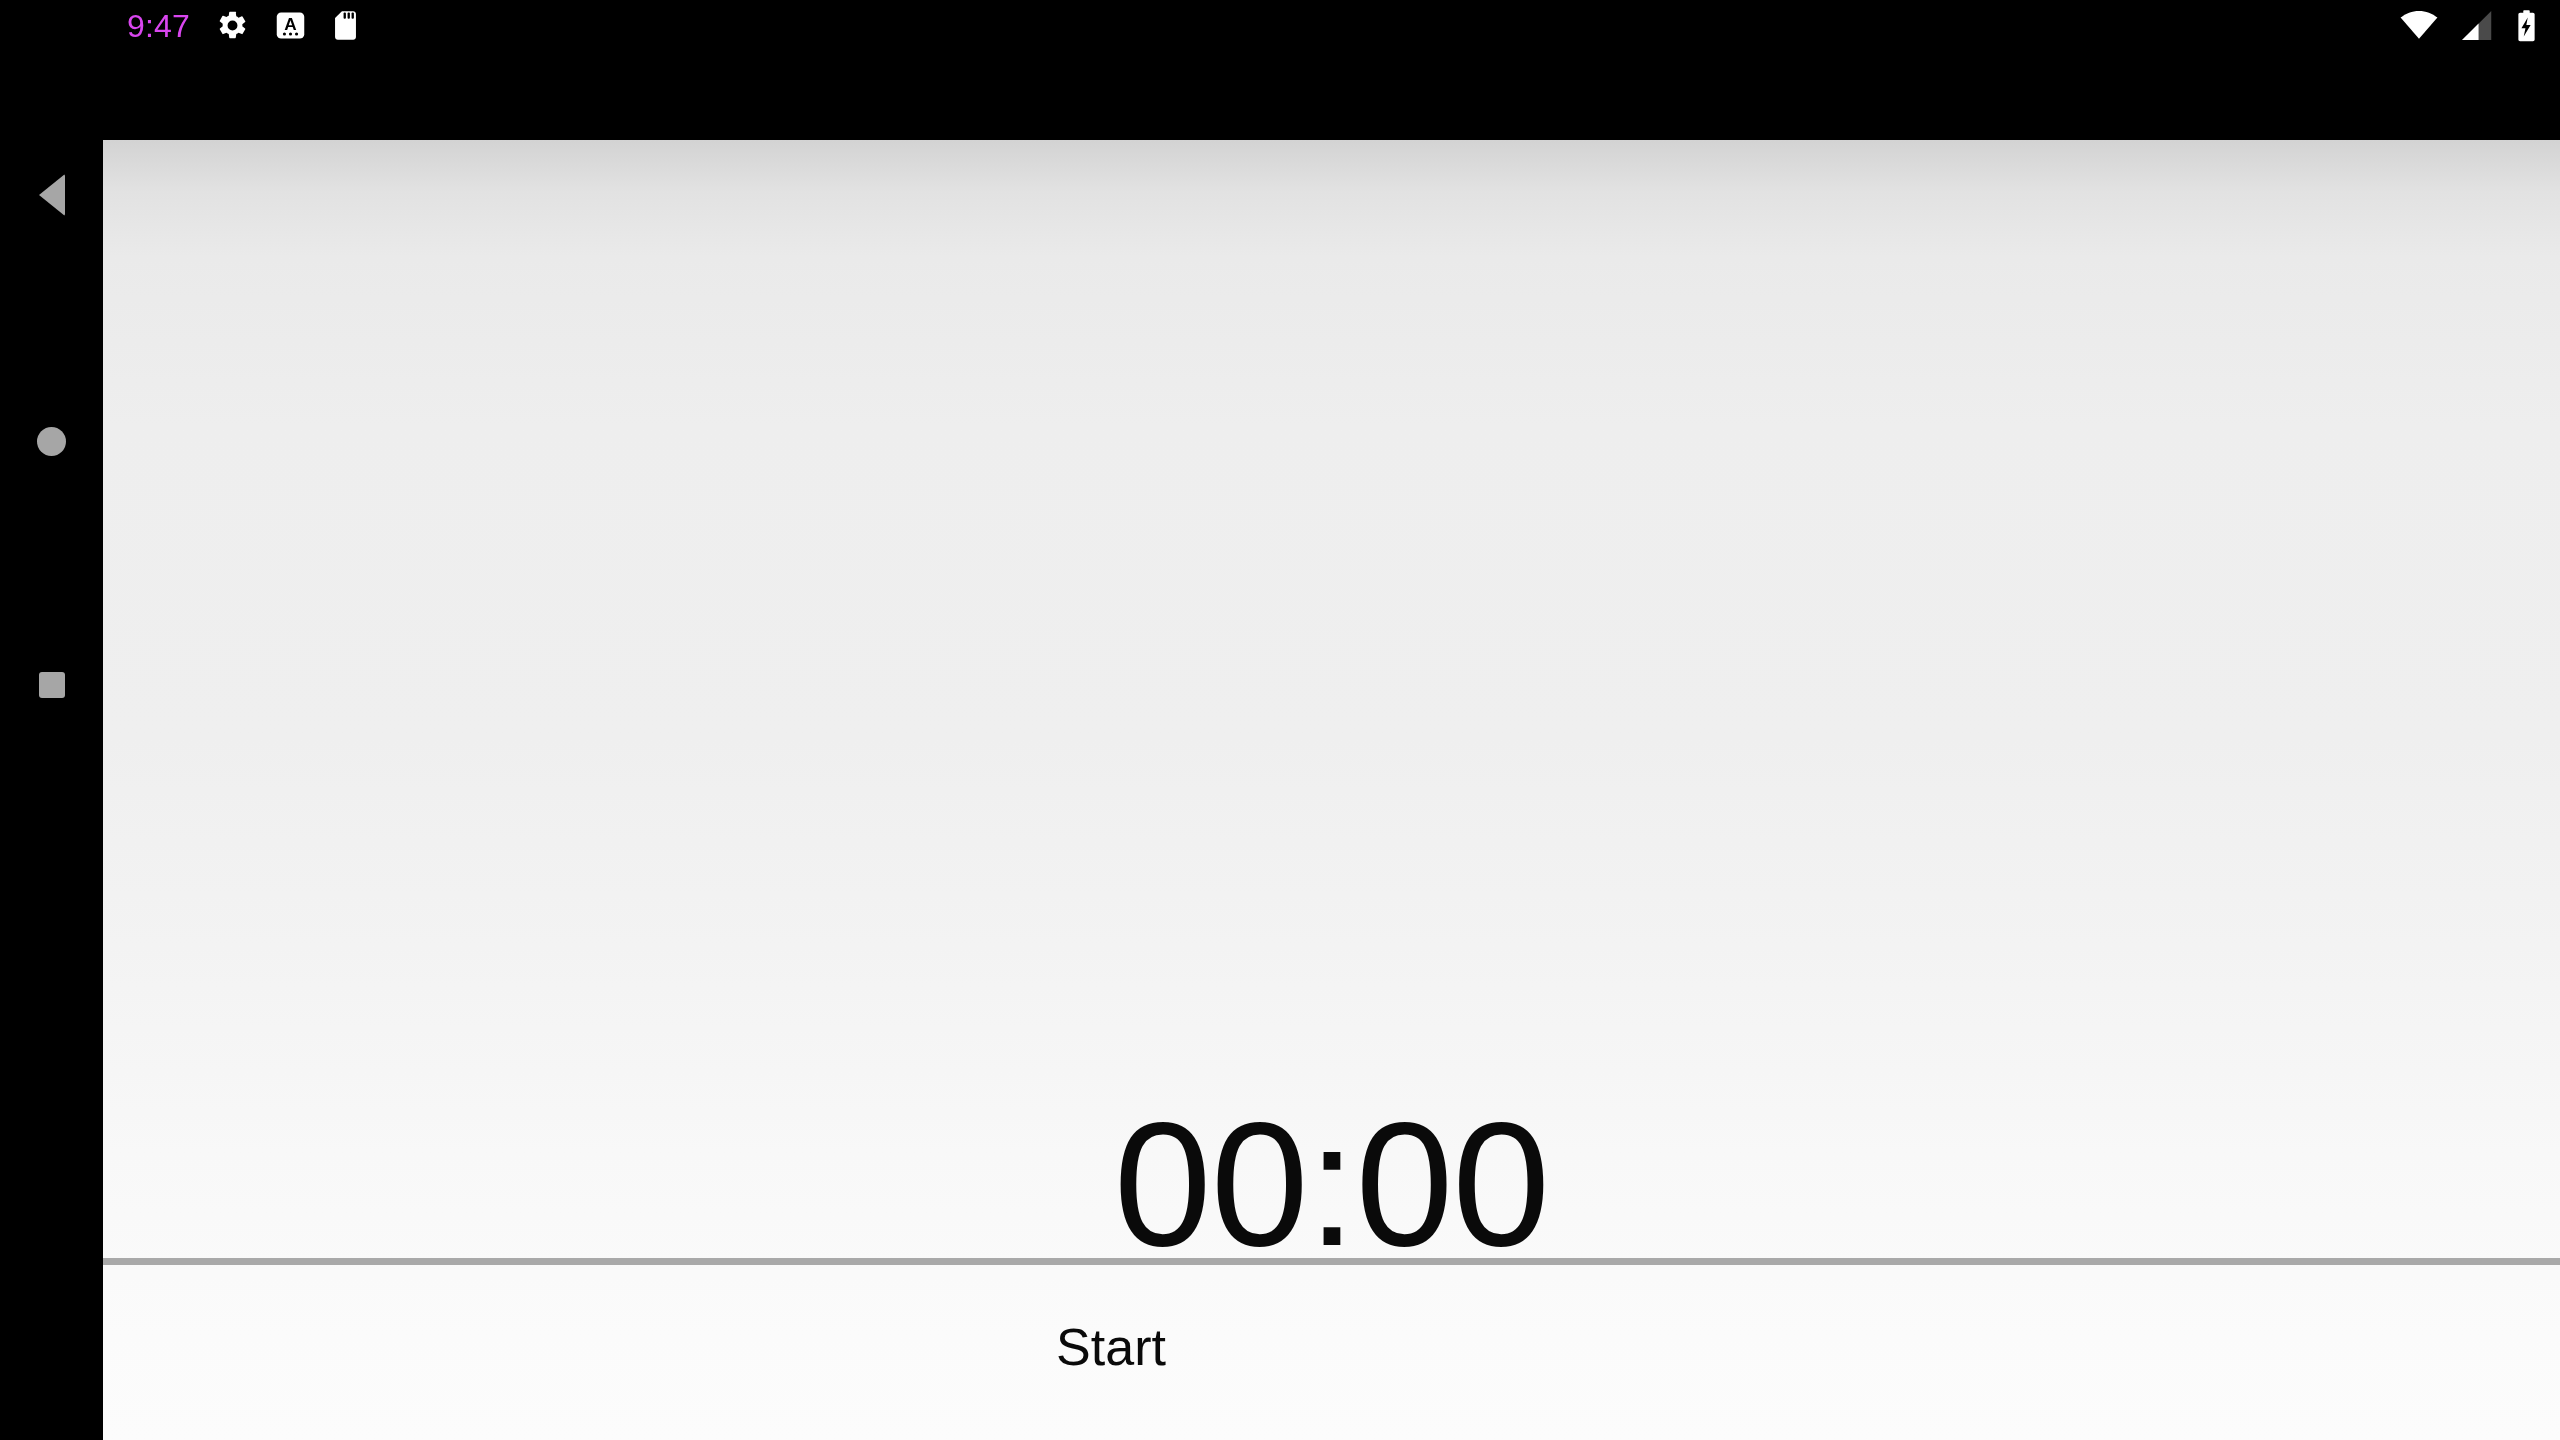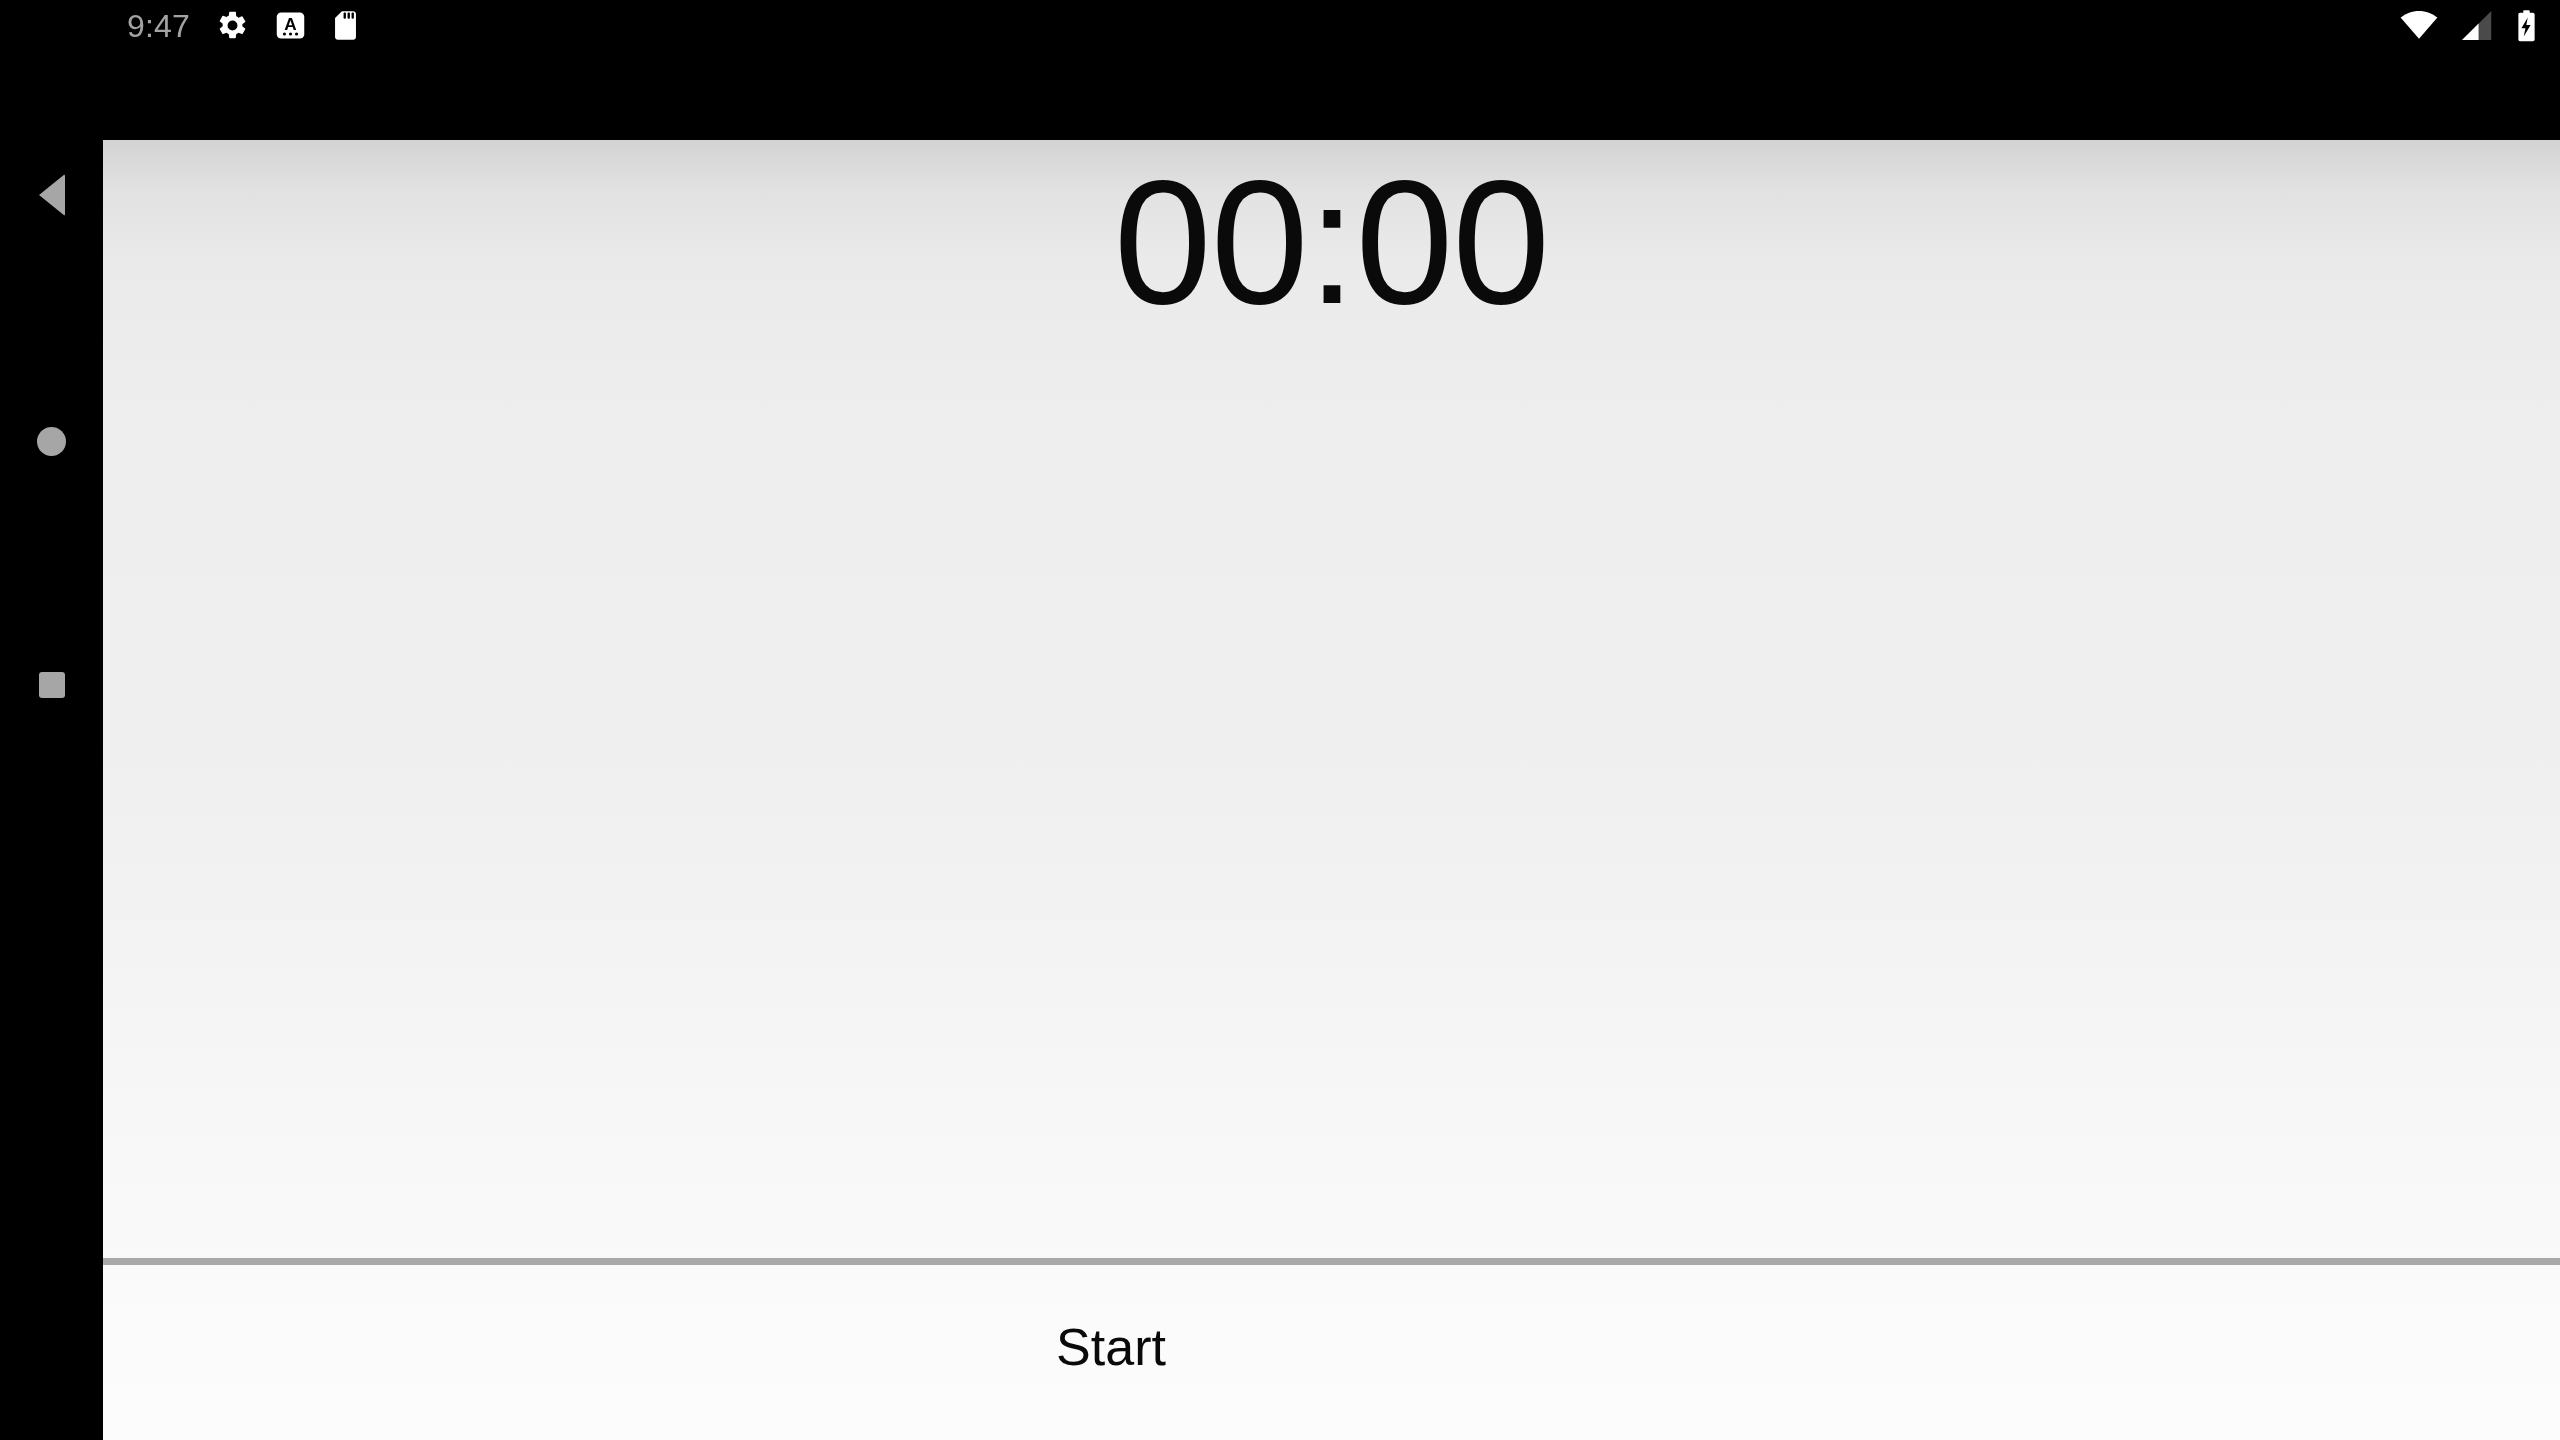--- a/index.html
+++ b/index.html
@@ -77,21 +77,21 @@
     display: flex;
     align-items: center;
     z-index: 20;
   }
   #status-left {
     display: flex;
     align-items: center;
     margin-left: 24px;
   }
   #status-clock {
-    color: #a3a3a3;
+    color: #d946ef;
     font-size: 32px;
     font-family: "Liberation Sans", sans-serif;
     letter-spacing: 0.2px;
     line-height: 1;
     font-weight: 400;
   }
   .status-icon {
     display: inline-flex;
     align-items: center;
     justify-content: center;
@@ -156,21 +156,21 @@
     z-index: 10;
   }
 
   #timer-area {
     position: absolute;
     left: 0;
     top: 0;
     width: 2457px;
     height: 1118px;
     display: flex;
-    align-items: flex-start;
+    align-items: flex-end;
     justify-content: center;
   }
   #timer-display {
     font-size: 176px;
     font-weight: 300;
     color: #0a0a0a;
     letter-spacing: -1px;
     line-height: 1;
     font-family: "Liberation Sans", sans-serif;
     transform: translateY(14px);

